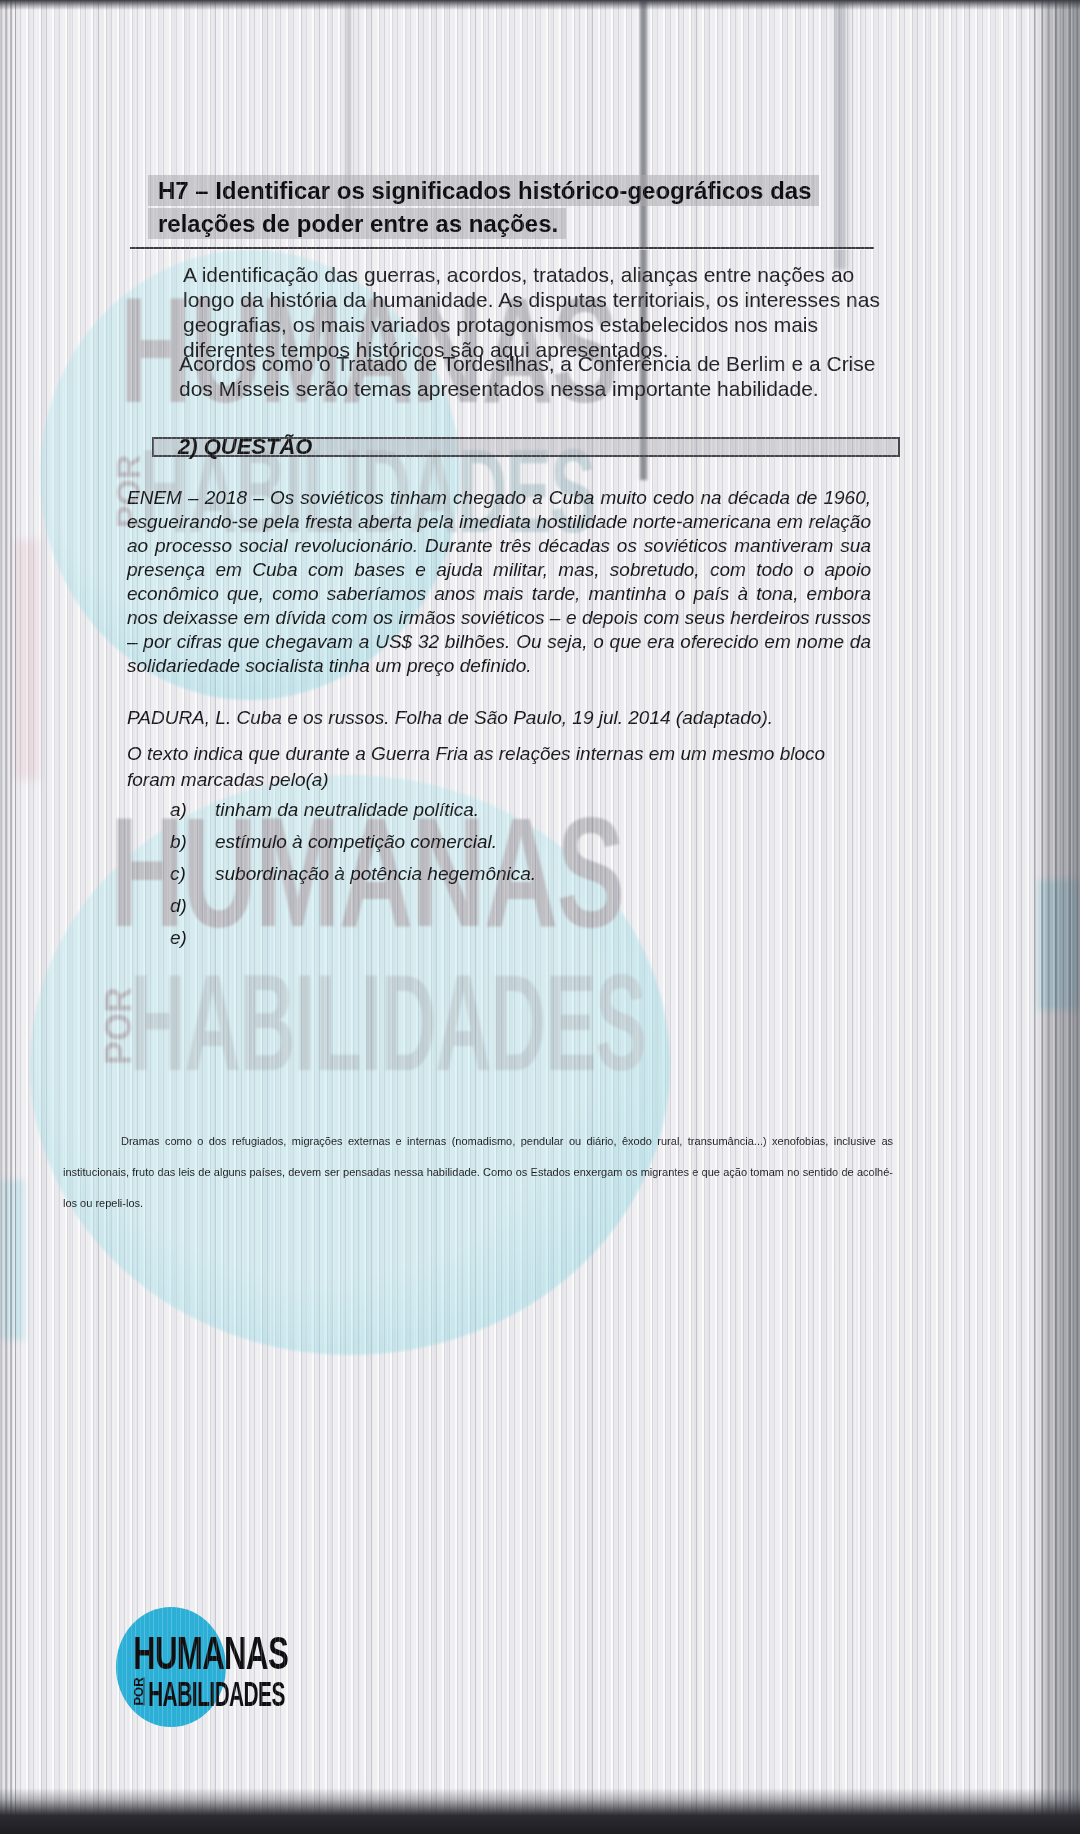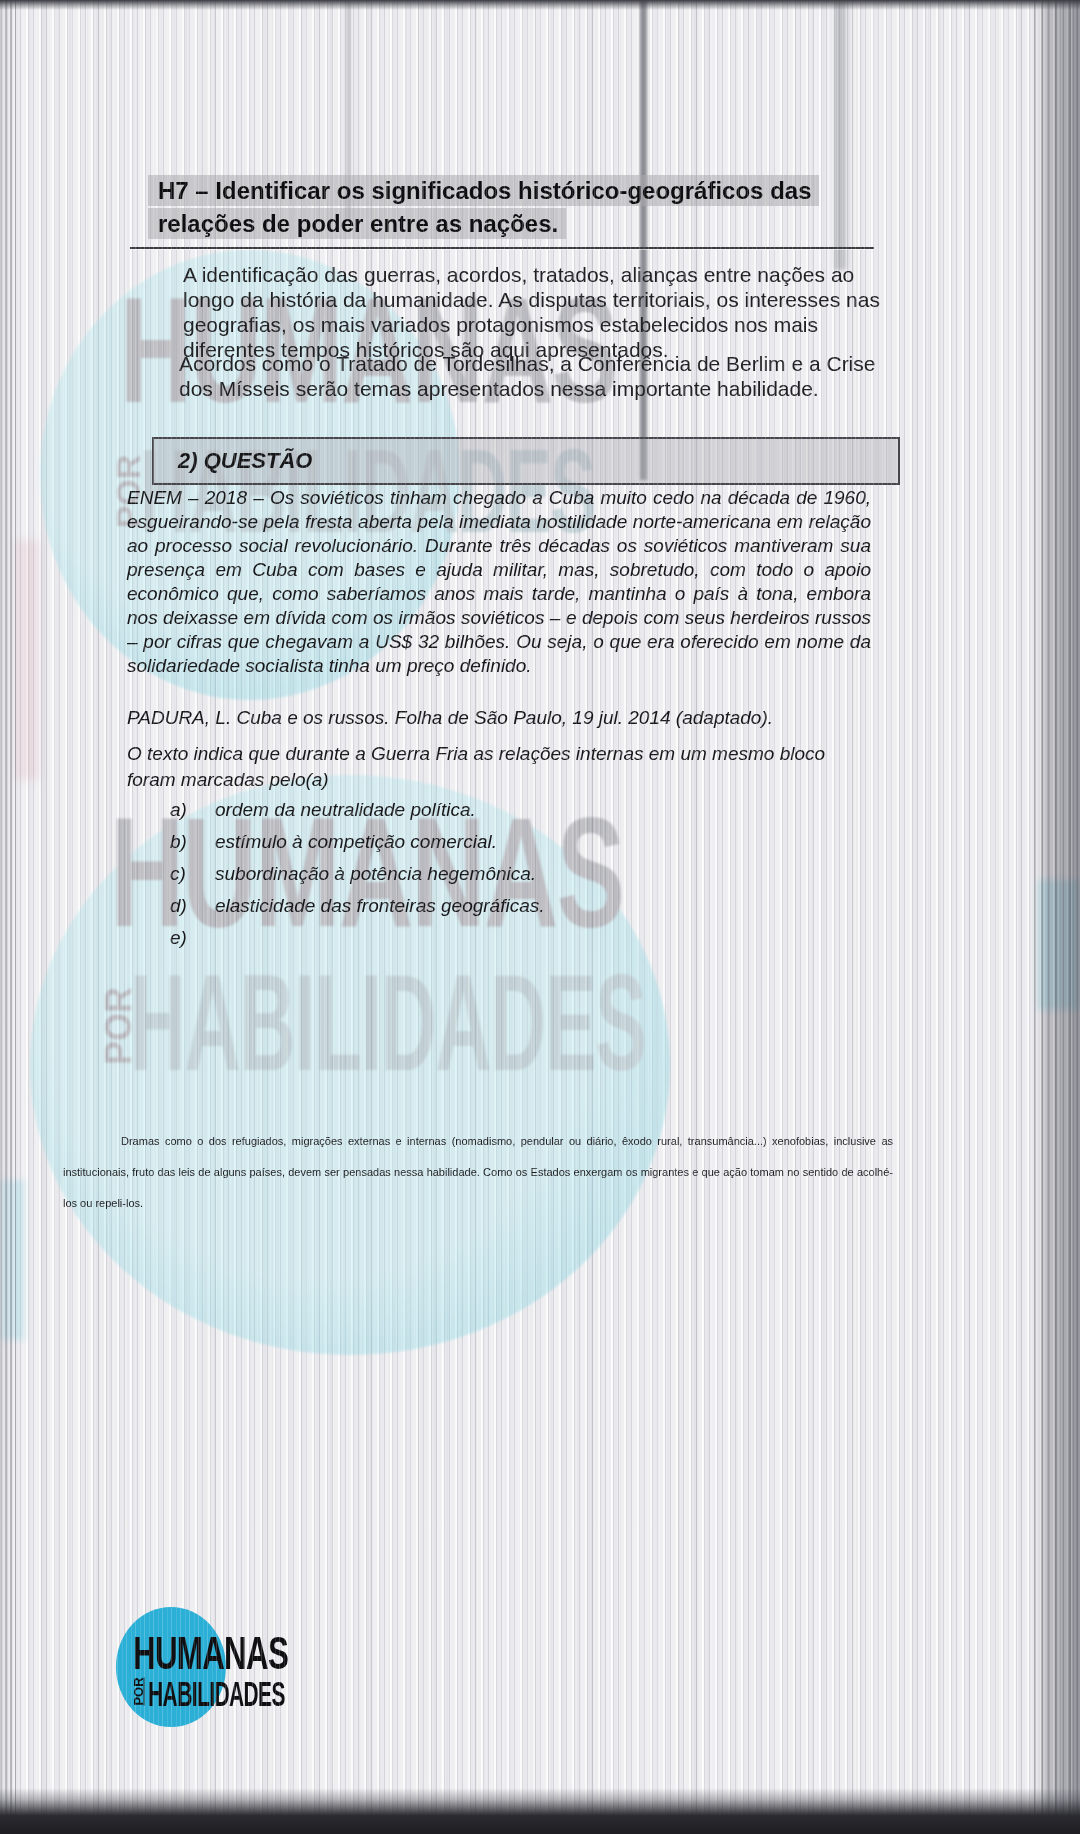--- a/index.html
+++ b/index.html
@@ -84,46 +84,45 @@
   <div class="content">
 
     <div class="abs heading" style="left:148px;top:174px;width:742px;">
       <span class="hl">H7 – Identificar os significados histórico-geográficos das relações de poder entre as nações.</span>
     </div>
     <div class="abs rule" style="left:130px;top:247px;width:744px;"></div>
 
     <div class="abs para" style="left:183px;top:262px;width:722px;">A identificação das guerras, acordos, tratados, alianças entre nações ao longo da história da humanidade. As disputas territoriais, os interesses nas geografias, os mais variados protagonismos estabelecidos nos mais diferentes tempos históricos são aqui apresentados.</div>
     <div class="abs para" style="left:179px;top:351px;width:722px;">Acordos como o Tratado de Tordesilhas, a Conferência de Berlim e a Crise dos Mísseis serão temas apresentados nessa importante habilidade.</div>
 
-    <div class="abs qbox" style="left:152px;top:437px;width:748px;height:48px;">
+    <div class="abs qbox" style="left:152px;top:437px;width:748px;height:20px;">
       <span>2) QUESTÃO</span>
     </div>
 
     <div class="abs itxt just" style="left:127px;top:486px;width:744px;">ENEM – 2018 – Os soviéticos tinham chegado a Cuba muito cedo na década de 1960, esgueirando-se pela fresta aberta pela imediata hostilidade norte-americana em relação ao processo social revolucionário. Durante três décadas os soviéticos mantiveram sua presença em Cuba com bases e ajuda militar, mas, sobretudo, com todo o apoio econômico que, como saberíamos anos mais tarde, mantinha o país à tona, embora nos deixasse em dívida com os irmãos soviéticos – e depois com seus herdeiros russos – por cifras que chegavam a US$ 32 bilhões. Ou seja, o que era oferecido em nome da solidariedade socialista tinha um preço definido.</div>
 
     <div class="abs itxt" style="left:127px;top:706px;width:748px;">PADURA, L. Cuba e os russos. Folha de São Paulo, 19 jul. 2014 (adaptado).</div>
 
     <div class="abs itxt" style="left:127px;top:741px;width:748px;line-height:26px;">O texto indica que durante a Guerra Fria as relações internas em um mesmo bloco foram marcadas pelo(a)</div>
 
     <div class="abs" style="left:170px;top:798px;width:700px;">
       <div class="opt-row itxt">
         <span class="opt-letter">a)</span>
-        <span>ordem da neutralidade política.</span>
+        <span>tinham da neutralidade política.</span>
       </div>
       <div class="opt-row itxt">
         <span class="opt-letter">b)</span>
         <span>estímulo à competição comercial.</span>
       </div>
       <div class="opt-row itxt">
         <span class="opt-letter">c)</span>
         <span>subordinação à potência hegemônica.</span>
       </div>
       <div class="opt-row itxt">
         <span class="opt-letter">d)</span>
-        <span>elasticidade das fronteiras geográficas.</span>
       </div>
       <div class="opt-row itxt">
         <span class="opt-letter">e)</span>
       </div>
     </div>
 
 
     <div class="abs h8para" style="left:63px;top:1126px;width:830px;">Dramas como o dos refugiados, migrações externas e internas (nomadismo, pendular ou diário, êxodo rural, transumância...) xenofobias, inclusive as institucionais, fruto das leis de alguns países, devem ser pensadas nessa habilidade. Como os Estados enxergam os migrantes e que ação tomam no sentido de acolhé-los ou repeli-los.</div>
 
     <div class="logo" style="left:112px;top:1600px;width:210px;height:160px;">

